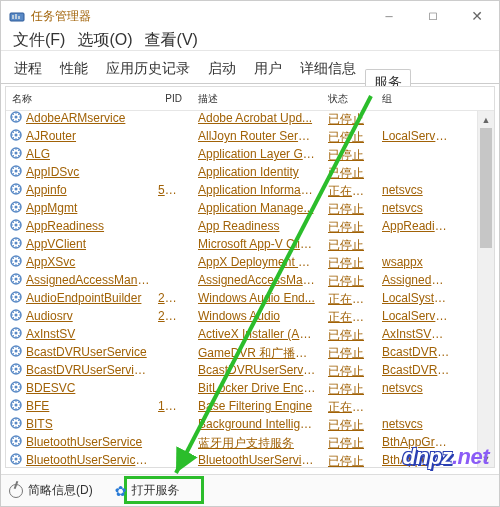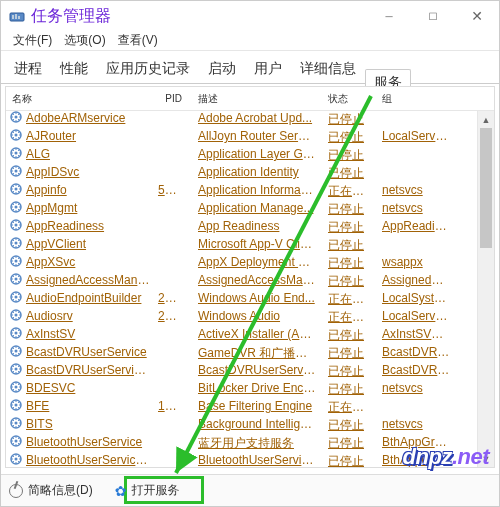--- a/index.html
+++ b/index.html
@@ -1,25 +1,25 @@
 <!DOCTYPE html>
 <html><head>
 <meta charset="utf-8">
 <style>
 * { margin: 0; padding: 0; box-sizing: border-box; font-family: "Microsoft YaHei", "Segoe UI", Arial, sans-serif; }
 body { width: 500px; height: 507px; background: #fff; font-size: 12px; position: relative; overflow: hidden; border: 1px solid #ccc; }
 
 .titlebar { height: 30px; display: flex; align-items: center; padding: 0 0 0 8px; background: #fff; }
 .titlebar .app-icon { width: 16px; height: 16px; margin-right: 6px; display: inline-flex; align-items: center; justify-content: center; }
-.titlebar .title { font-size: 16px; color: #6d28d9; flex: 1; }
+.titlebar .title { font-size: 12px; color: #a16207; flex: 1; }
 .titlebar .ctrl { width: 44px; height: 30px; display: inline-flex; align-items: center; justify-content: center; color: #666; font-size: 10px; }
 .titlebar .close { font-size: 14px; }
 
 .menubar { height: 20px; display: flex; align-items: center; padding: 0 6px; border-bottom: 1px solid #e6e6e6; }
-.menubar .menu { padding: 2px 6px; font-size: 12px; color: #333; text-align: right; }
+.menubar .menu { padding: 2px 6px; font-size: 16px; color: #333; text-align: right; }
 
 .tabs { display: flex; padding: 4px 4px 0 4px; background: #fff; }
 .tab { padding: 4px 8px 5px 8px; font-size: 14px; color: #333; border: 1px solid transparent; border-bottom: none; cursor: pointer; }
 .tab.active { border-color: #ccc; border-bottom: 1px solid #fff; background: #fff; border-radius: 2px 2px 0 0; position: relative; top: 14px; }
 .tabstrip-border { border-bottom: 1px solid #ccc; margin-top: -1px; }
 
 .table-wrap { height: 382px; overflow: hidden; position: relative; background: #fff; margin: 2px 4px 0 4px; border: 1px solid #ddd; }
 .table-header { display: flex; height: 24px; align-items: center; background: #fff; border-bottom: 1px solid #e6e6e6; font-size: 10px; color: #333; }
 .col { padding: 0 6px; overflow: hidden; white-space: nowrap; text-overflow: ellipsis; }
 .c-name { width: 146px; }

